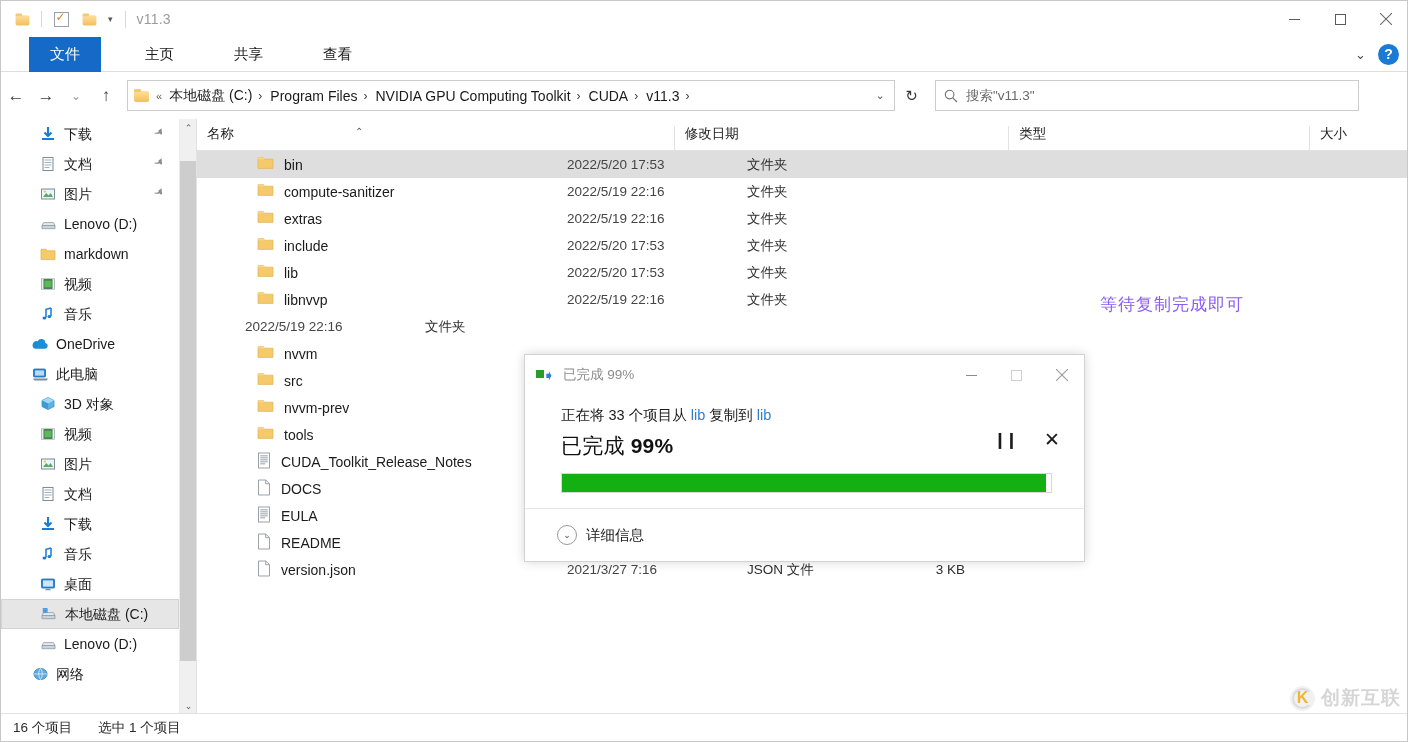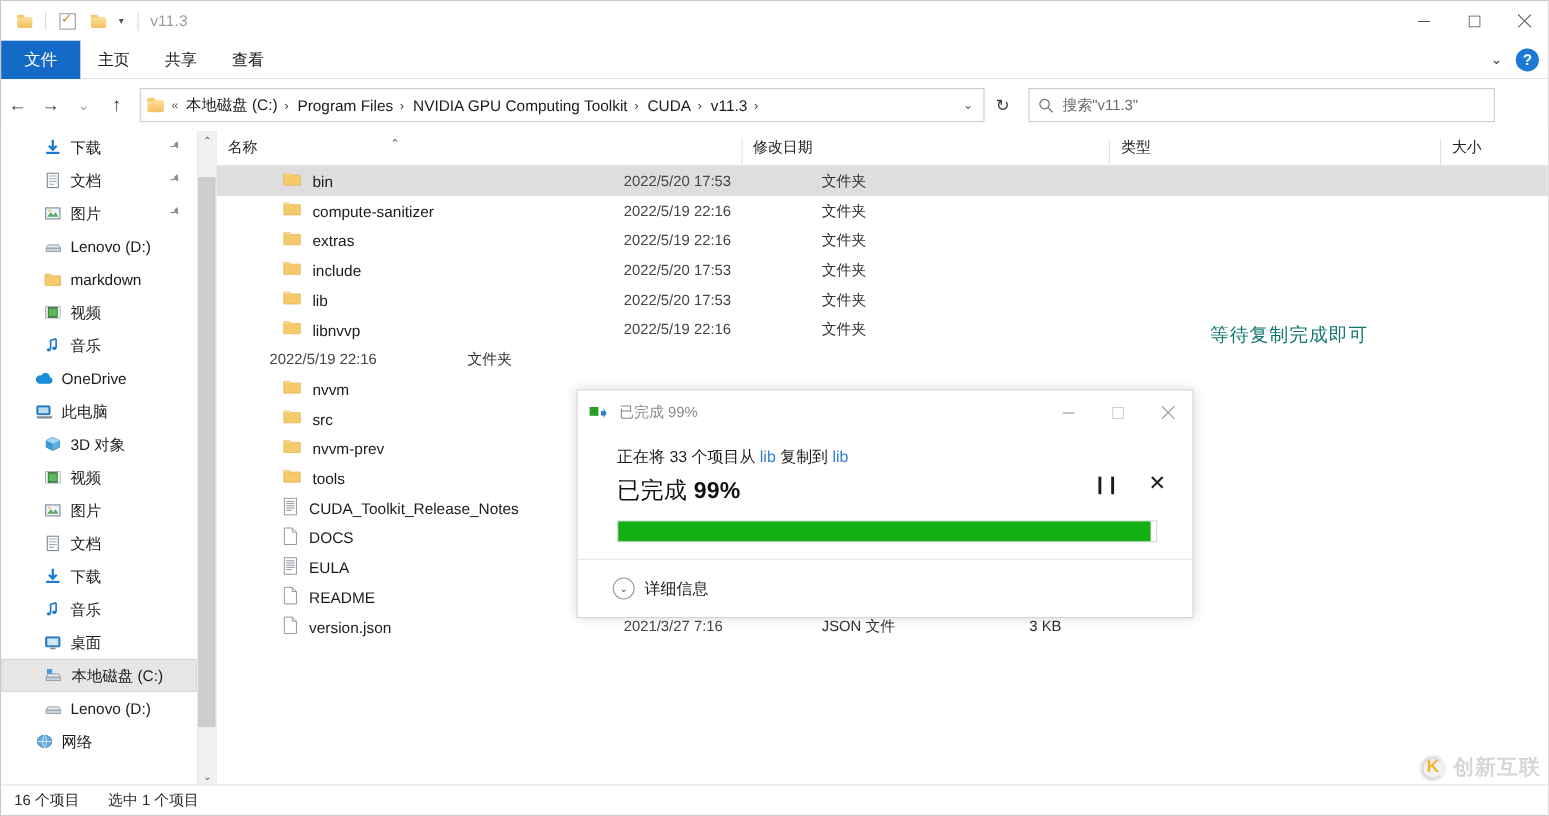--- a/index.html
+++ b/index.html
@@ -60,21 +60,21 @@
   .winctl svg { display:block; }
 
   
   #ribbon {
     position: absolute; left: 0; top: 36px; width: 1408px; height: 35px;
     background: #ffffff; border-bottom: 1px solid #dedede;
     display: flex; align-items: stretch;
   }
   .tab {
     display: flex; align-items: center; justify-content: center;
-    padding: 0 16px; font-size: 14.5px; color: #1b1b1b; height: 35px; min-width: 56px;
+    padding: 0 16px; font-size: 14.5px; color: #1b1b1b; height: 35px; min-width: 56px; margin-left: 28px;
   }
   .tab.file {
     background: #1569c7; color: #ffffff; min-width: 72px; font-size: 15px;
   }
   .ribbon-right { margin-left: auto; display: flex; align-items: center; gap: 4px; padding-right: 10px; }
   .chev-down { color: #4a4a4a; font-size: 13px; padding: 0 8px; }
   .help-btn {
     width: 21px; height: 21px; border-radius: 50%; background: #1a7ad4;
     color: #fff; font-size: 14px; font-weight: bold;
     display: flex; align-items: center; justify-content: center;
@@ -767,21 +767,21 @@
               <span class="nm">version.json</span>
             </div>
             <div class="cell-date">2021/3/27 7:16</div>
             <div class="cell-type">JSON 文件</div>
             <div class="cell-size">3 KB</div>
           </div>
         </div>
     </div>
   </div>
 
-  <div id="annotation" style="color: #0f766e; font-family: Liberation Mono, monospace;">等待复制完成即可</div>
+  <div id="annotation" style="color: #8b5cf6; font-family: Liberation Mono, monospace;">等待复制完成即可</div>
 
   <div id="copydlg">
     <div id="dlg-title">
       <span class="dlg-ico">
         <span class="sq"></span>
           <span class="arr">➧</span>
       </span>
       <span id="dlg-title-text">已完成 99%</span>
       <span class="dlg-ctl-group">
         <span class="dlg-ctl">

